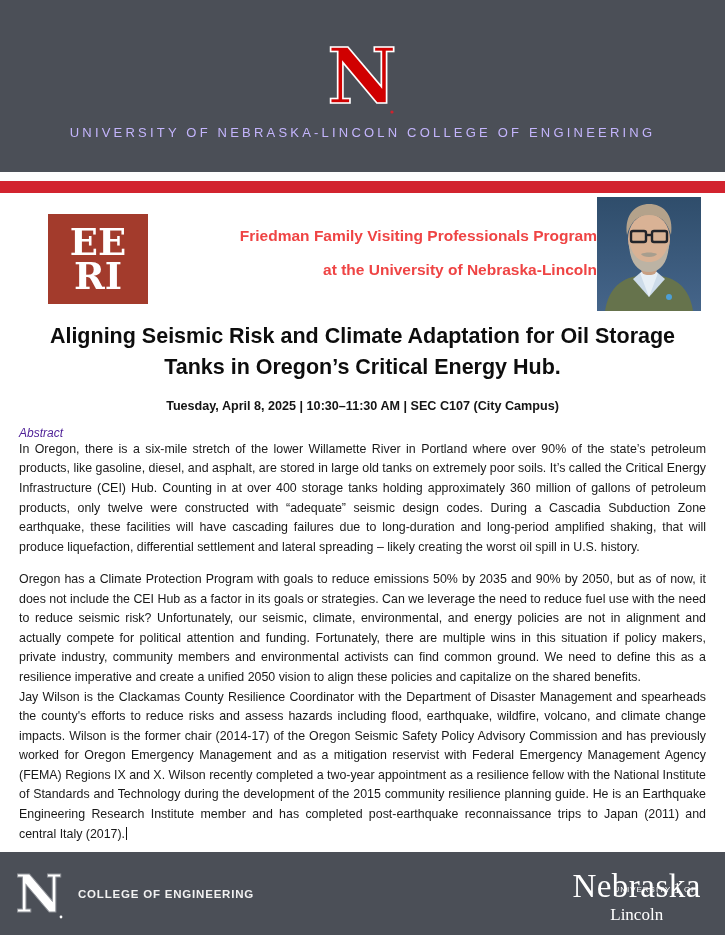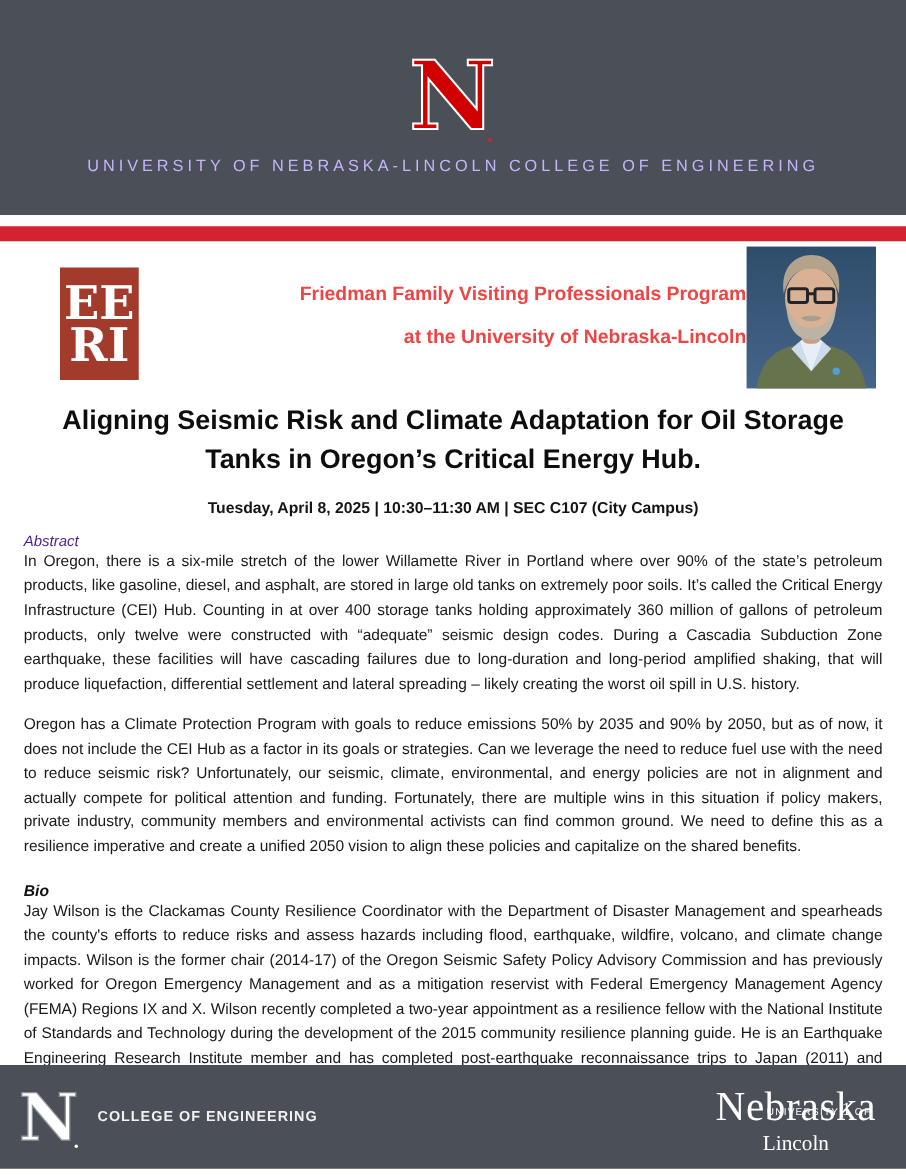--- a/index.html
+++ b/index.html
@@ -34,21 +34,21 @@
 
   
   .content { padding:0 19px; }
   .program-row {
     display:flex;
     align-items:flex-start;
     margin-top:4px;
   }
   .eeri-logo {
     margin-top:17px; margin-left:29px;
-    width:63px; height:90px;
+    width:100px; height:90px;
     background:#a33b2c;
     color:#ffffff;
     font-family:"DejaVu Serif", serif;
     font-weight:bold;
     font-size:37px;
     line-height:0.92;
     display:flex; flex-direction:column;
     align-items:center; justify-content:center;
     letter-spacing:0px;
     flex:0 0 auto;
@@ -235,21 +235,20 @@
     </h1>
 
     <div class="event-details">
       <div>Tuesday, April 8, 2025  |  10:30–11:30 AM  |  SEC C107 (City Campus)</div>
     </div>
 
     <h2 class="abstract-heading">Abstract</h2>
     <p class="body-para">In Oregon, there is a six-mile stretch of the lower Willamette River in Portland where over 90% of the state’s petroleum products, like gasoline, diesel, and asphalt, are stored in large old tanks on extremely poor soils. It’s called the Critical Energy Infrastructure (CEI) Hub. Counting in at over 400 storage tanks holding approximately 360 million of gallons of petroleum products, only twelve were constructed with “adequate” seismic design codes.  During a Cascadia Subduction Zone earthquake, these facilities will have cascading failures due to long-duration and long-period amplified shaking, that will produce liquefaction, differential settlement and lateral spreading – likely creating the worst oil spill in U.S. history.</p>
     <p class="body-para para-gap">Oregon has a Climate Protection Program with goals to reduce emissions 50% by 2035 and 90% by 2050, but as of now, it does not include the CEI Hub as a factor in its goals or strategies. Can we leverage the need to reduce fuel use with the need to reduce seismic risk? Unfortunately, our seismic, climate, environmental, and energy policies are not in alignment and actually compete for political attention and funding. Fortunately, there are multiple wins in this situation if policy makers, private industry, community members and environmental activists can find common ground. We need to define this as a resilience imperative and create a unified 2050 vision to align these policies and capitalize on the shared benefits.</p>
 
-    <h3 class="bio-heading">Bio</h3>
     <p class="body-para"><span>Jay Wilson is the Clackamas County Resilience Coordinator with the Department of Disaster Management and spearheads the county's efforts to reduce risks and assess hazards including flood, earthquake, wildfire, volcano, and climate change impacts. Wilson is the former chair (2014-17) of the Oregon Seismic Safety Policy Advisory Commission and has previously worked for Oregon Emergency Management and as a mitigation reservist with Federal Emergency Management Agency (FEMA) Regions IX and X. Wilson recently completed a two-year appointment as a resilience fellow with the National Institute of Standards and Technology during the development of the 2015 community resilience planning guide. He is an Earthquake Engineering Research Institute member and has completed post-earthquake reconnaissance trips to Japan (2011) and central Italy (2017).</span><span class="text-caret"></span></p>
 
     <div class="dots-row">
         <span class="dot" style="background: rgb(243, 201, 103);"></span>
         <span class="dot" style="background: rgb(240, 145, 64);"></span>
         <span class="dot" style="background: rgb(16, 127, 140);"></span>
         <span class="dot" style="background: rgb(212, 32, 56);"></span>
         <span class="dot" style="background: rgb(157, 157, 157);"></span>
         <span class="dot" style="background: rgb(167, 192, 62);"></span>
       </div>

